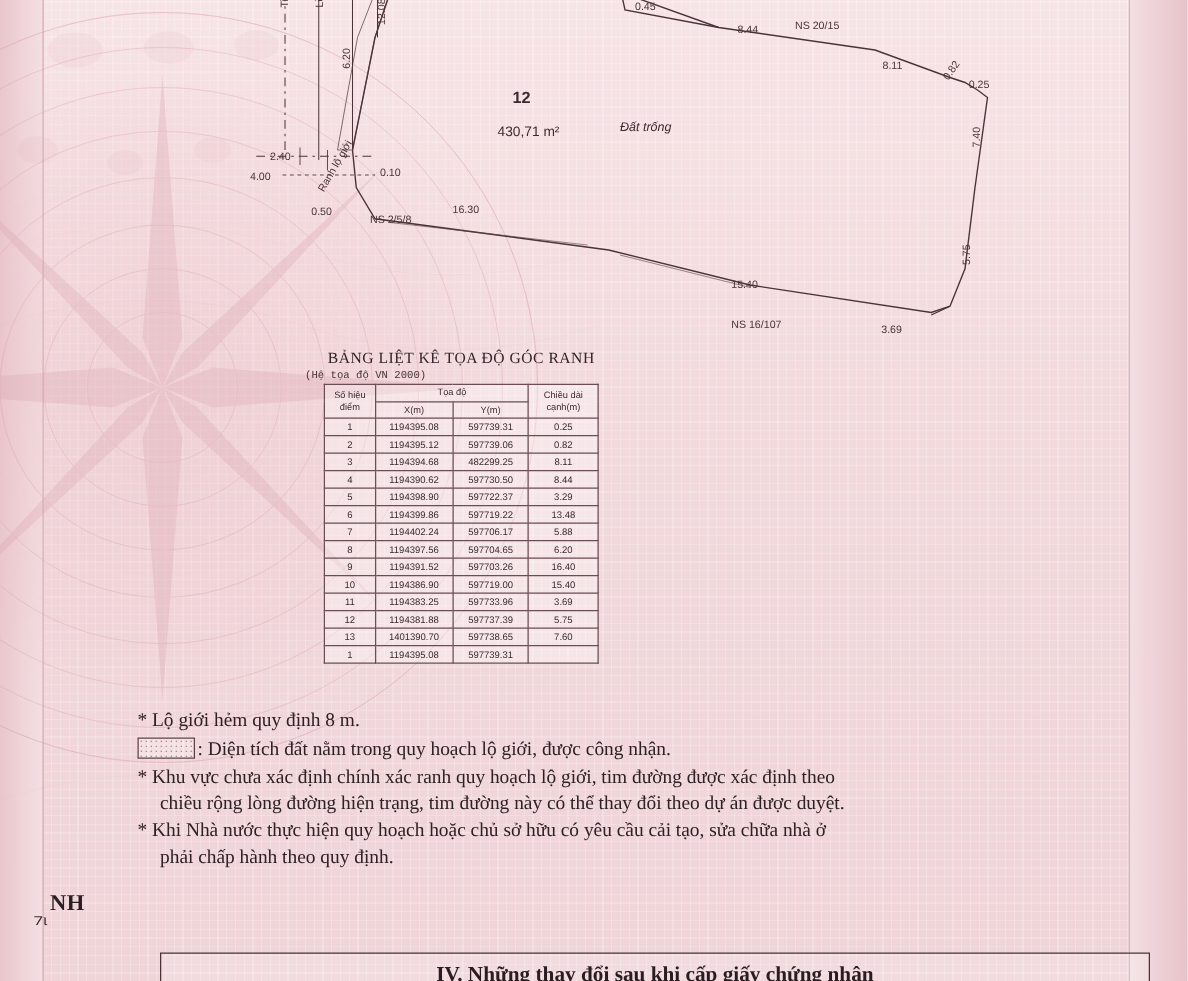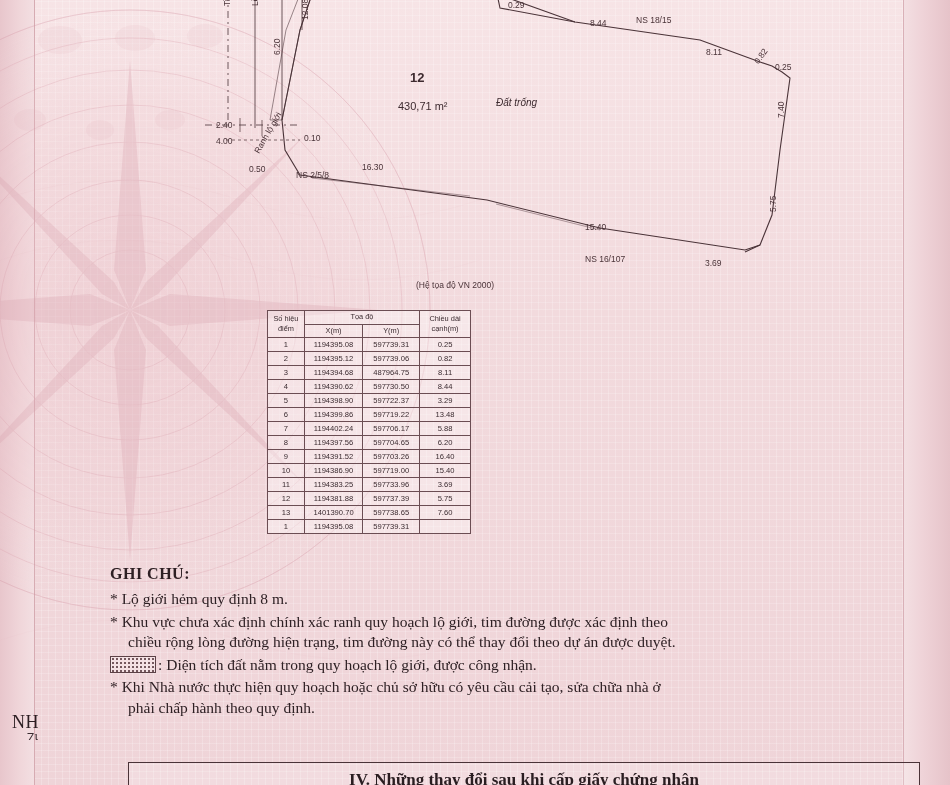--- a/index.html
+++ b/index.html
@@ -51,25 +51,25 @@
     color:#3d2a2f;
   }
 
   
   .coord-wrap{position:absolute;left:244px;top:279px;width:250px;}
   .coord-title{
     text-align:center;font-family:"Liberation Serif",serif;
     font-size:12.5px;letter-spacing:.4px;color:#33242a;
   }
   .coord-sub{
-    text-align:right;font-family:Liberation Sans, sans-serif;
-    font-size:8.5px;color:#4a3338;margin-top:1px;margin-bottom:20px;
+    text-align:left;font-family:Liberation Mono, monospace;
+    font-size:8.5px;color:#4a3338;margin-top:1px;margin-bottom:2px;
   }
   table.coord{
-    border-collapse:collapse;width:204px;margin:0 auto;
+    border-collapse:collapse;width:220px;margin:0 auto;
     background:rgba(255,255,255,.35);
   }
   table.coord th, table.coord td{
     border:1px solid #6b4d53;
     font-family:"Liberation Sans",sans-serif;
     font-size:7.6px;color:#3a2a2f;text-align:center;
     padding:1px 2px;line-height:1.45;
   }
   table.coord th{font-weight:normal;font-size:7.4px;}
   .c-id{width:42px;}
@@ -103,22 +103,22 @@
     border:1.6px solid #4a3338;
     background:rgba(255,255,255,.18);
   }
   .bottom-box .bb-title{
     position:absolute;left:0;right:0;top:7px;text-align:center;
     font-size:17px;font-weight:bold;font-family:"Liberation Serif",serif;
     color:#2a1d21;
   }
   
   .nh-stamp{
-    position:absolute;left:12px;top:712px;font-size:18px;font-weight:normal;
-    font-family:"Liberation Serif",serif;color:#2b1e22;letter-spacing:.5px;
+    position:absolute;left:0px;top:712px;font-size:18px;font-weight:bold;
+    font-family:"Liberation Serif",serif;color:#2b1e22;letter-spacing:.5px;padding-left:40px;
   }
   .nh-mark{
     position:absolute;left:27px;top:726px;font-size:13px;color:#3a2b30;
     font-family:"Liberation Serif",serif;
   }
 </style>
 </head>
 <body>
 
 <div class="paper"></div>
@@ -229,40 +229,41 @@
 <div class="parcel-no" style="left:410px;top:70px;font-size:13px;font-weight:bold;">12</div>
 <div class="parcel-no" style="left:398px;top:100px;font-size:11px;">430,71 m²</div>
 <div class="parcel-no" style="left:496px;top:97px;font-size:10px;font-style:italic;">Đất trống</div>
 
 <div id="dimlabels">
     <div class="dimlabel" style="left: 222px; top: 6px; transform: rotate(-90deg); transform-origin: left top;">Tim hẻm 2.0 m</div>
     <div class="dimlabel" style="left: 250px; top: 6px; transform: rotate(-90deg); transform-origin: left top;">Lề đường</div>
     <div class="dimlabel" style="left: 300px; top: 20px; transform: rotate(-90deg); transform-origin: left top;">12.08</div>
     <div class="dimlabel" style="left: 272px; top: 55px; transform: rotate(-90deg); transform-origin: left top;">6.20</div>
     <div class="dimlabel" style="left: 216px; top: 120px;">2.40</div>
-    <div class="dimlabel" style="left: 216px; top: 136px;">4.00</div>
+    <div class="dimlabel" style="left: 200px; top: 136px;">4.00</div>
     <div class="dimlabel" style="left: 249px; top: 128px; margin-top: 36px;">0.50</div>
     <div class="dimlabel" style="left: 284px; top: 133px; padding-left: 20px;">0.10</div>
     <div class="dimlabel" style="left: 252px; top: 150px; transform: rotate(-60deg); transform-origin: left top;">Ranh lộ giới</div>
     <div class="dimlabel" style="left: 296px; top: 170px;">NS 2/5/8</div>
     <div class="dimlabel" style="left: 362px; top: 162px;">16.30</div>
-    <div class="dimlabel" style="left: 508px; top: 0px;">0.29</div>
+    <div class="dimlabel" style="left: 508px; top: 0px;">0.45</div>
     <div class="dimlabel" style="left: 590px; top: 18px;">8.44</div>
-    <div class="dimlabel" style="left: 636px; top: 15px;">NS 18/15</div>
+    <div class="dimlabel" style="left: 636px; top: 15px;">NS 20/15</div>
     <div class="dimlabel" style="left: 706px; top: 47px;">8.11</div>
     <div class="dimlabel" style="left: 752px; top: 60px; transform: rotate(-55deg); transform-origin: left top;">0.82</div>
     <div class="dimlabel" style="left: 775px; top: 62px;">0.25</div>
     <div class="dimlabel" style="left: 776px; top: 118px; transform: rotate(-90deg); transform-origin: left top;">7.40</div>
     <div class="dimlabel" style="left: 768px; top: 212px; transform: rotate(-90deg); transform-origin: left top;">5.75</div>
     <div class="dimlabel" style="left: 585px; top: 222px;">15.40</div>
     <div class="dimlabel" style="left: 585px; top: 254px;">NS 16/107</div>
     <div class="dimlabel" style="left: 705px; top: 258px;">3.69</div>
   </div>
 
 <div class="coord-wrap">
+  <div class="coord-title">BẢNG LIỆT KÊ TỌA ĐỘ GÓC RANH</div>
   <div class="coord-sub">(Hệ tọa độ VN 2000)</div>
   <table class="coord">
     <thead>
       <tr>
         <th class="c-id" rowspan="2">
           <span>Số hiệu</span><br>
           <span>điểm</span>
         </th>
         <th colspan="2">Tọa độ</th>
         <th class="c-len" rowspan="2">
@@ -284,21 +285,21 @@
         </tr>
         <tr>
           <td>2</td>
           <td>1194395.12</td>
           <td>597739.06</td>
           <td class="len">0.82</td>
         </tr>
         <tr>
           <td>3</td>
           <td>1194394.68</td>
-          <td>487964.75</td>
+          <td>482299.25</td>
           <td class="len">8.11</td>
         </tr>
         <tr>
           <td>4</td>
           <td>1194390.62</td>
           <td>597730.50</td>
           <td class="len">8.44</td>
         </tr>
         <tr>
           <td>5</td>
@@ -358,30 +359,29 @@
           <td>1</td>
           <td>1194395.08</td>
           <td>597739.31</td>
           <td class="len"></td>
         </tr>
       </tbody>
   </table>
 </div>
 
 <div class="notes">
-  <h3>GHI CHÚ:</h3>
   <div class="note">* Lộ giới hẻm quy định 8 m.</div>
+  <div class="note">
+    <span class="hatch-swatch"></span><span>: Diện tích đất nằm trong quy hoạch lộ giới, được công nhận.</span>
+  </div>
   <div class="note">
     <span>* Khu vực chưa xác định chính xác ranh quy hoạch lộ giới, tim đường được xác định theo</span>
     <span class="note-indent">chiều rộng lòng đường hiện trạng, tim đường này có thể thay đổi theo dự án được duyệt.</span>
   </div>
   <div class="note">
-    <span class="hatch-swatch"></span><span>: Diện tích đất nằm trong quy hoạch lộ giới, được công nhận.</span>
-  </div>
-  <div class="note">
     <span>* Khi Nhà nước thực hiện quy hoạch hoặc chủ sở hữu có yêu cầu cải tạo, sửa chữa nhà ở</span>
     <span class="note-indent">phải chấp hành theo quy định.</span>
   </div>
 </div>
 
 <div class="nh-stamp">NH</div>
 <div class="nh-mark">⁊ι</div>
 
 <div class="bottom-box">
   <div class="bb-title">IV. Những thay đổi sau khi cấp giấy chứng nhận</div>

